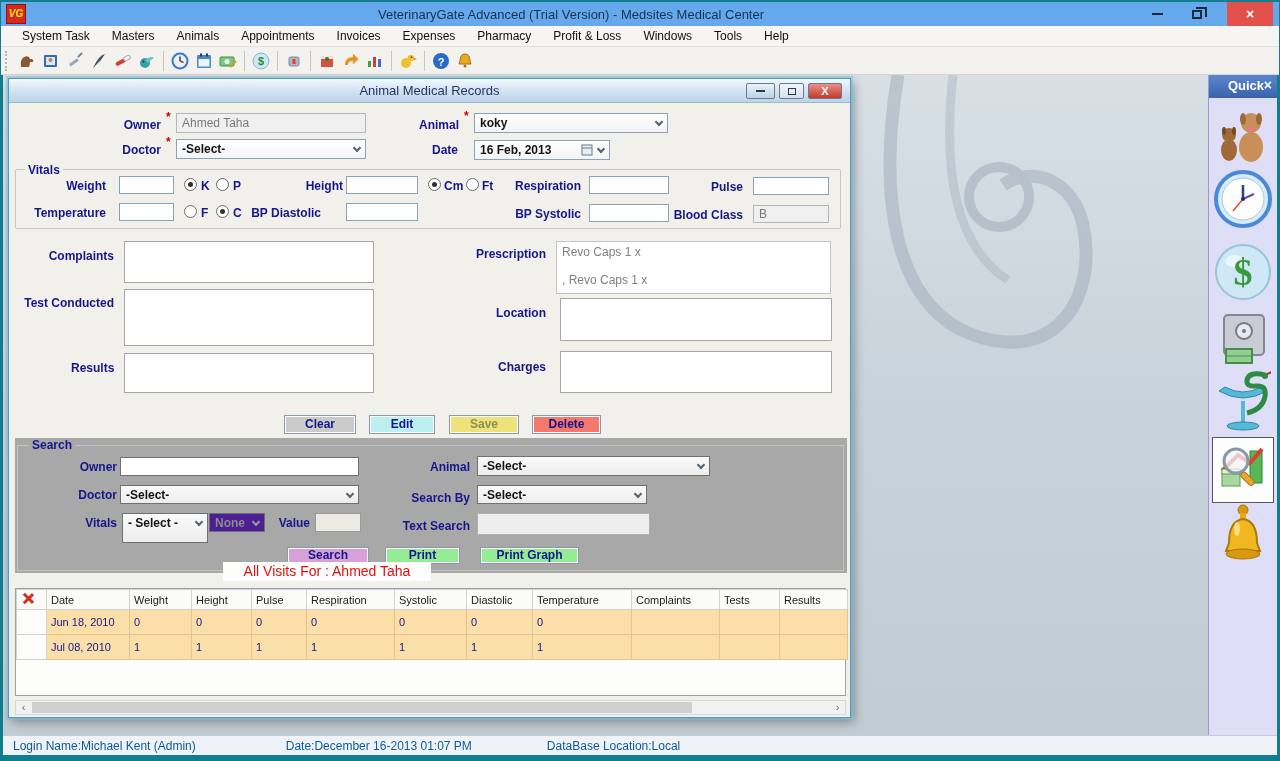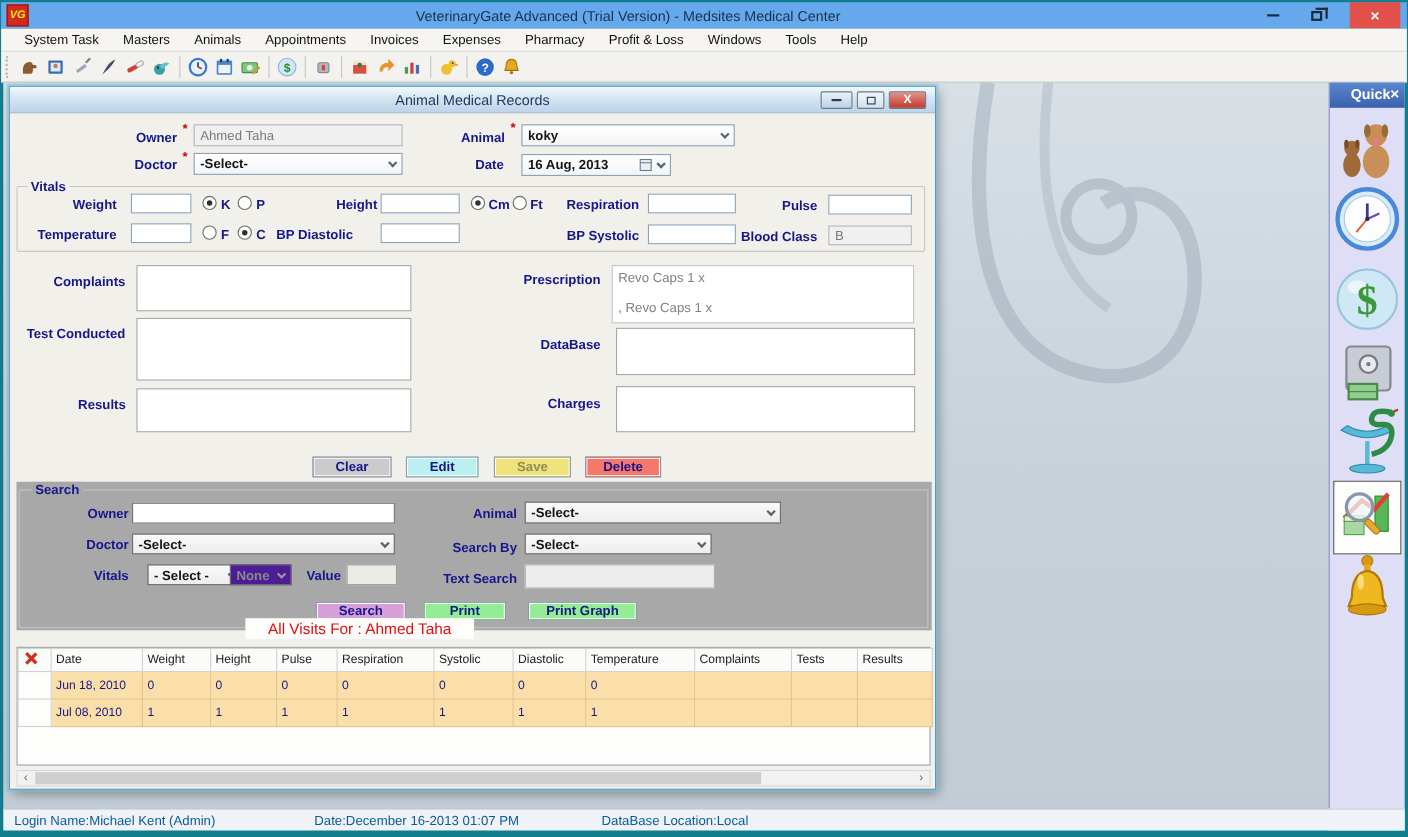--- a/index.html
+++ b/index.html
@@ -277,21 +277,21 @@
     <span class="lbl" style="left:360px;top:39px;width:90px">Animal</span>
     <span class="star" style="left:455px;top:30px">*</span>
     <div class="combo" style="left:465px;top:34px;width:194px;height:20px"><span>koky</span><span class="chev"></span></div>
 
     <span class="lbl" style="left:62px;top:64px;width:90px">Doctor</span>
     <span class="star" style="left:157px;top:56px">*</span>
     <div class="combo" style="left:167px;top:60px;width:190px;height:20px"><span>-Select-</span><span class="chev"></span></div>
 
     <span class="lbl" style="left:379px;top:64px;width:70px">Date</span>
     <div class="combo" style="left:465px;top:61px;width:136px;height:20px;padding-right:34px">
-      <span>16 Aug, 2013</span>
+      <span>16 Feb, 2013</span>
       <svg width="12" height="12" style="position:absolute;right:16px;top:3px">
           <rect x="1" y="1" width="10" height="10" fill="#E8EEF4" stroke="#6A7A88"></rect>
           <line x1="1" y1="4" x2="11" y2="4" stroke="#6A7A88"></line>
         </svg>
       <span class="chev"></span>
     </div>
 
     <div class="grp" style="left:6px;top:90px;width:826px;height:60px;background:#F2F0EB"></div>
     <span class="grp-label" style="left:16px;top:84px;background:#F2F0EB">Vitals</span>
 
@@ -338,21 +338,21 @@
     <div class="ta" style="left:115px;top:210px;width:250px;height:57px"></div>
 
     <span class="lbl" style="left:62px;top:282px;width:43px">Results</span>
     <div class="ta" style="left:115px;top:274px;width:250px;height:40px"></div>
 
     <span class="lbl" style="left:455px;top:168px;width:82px">Prescription</span>
     <div class="ta" style="left:547px;top:162px;width:275px;height:53px;border-color:#C4C4C4">Revo Caps 1 x
 
 , Revo Caps 1 x</div>
 
-    <span class="lbl" style="left:455px;top:227px;width:82px">DataBase</span>
+    <span class="lbl" style="left:455px;top:227px;width:82px">Location</span>
     <div class="ta" style="left:551px;top:219px;width:272px;height:43px"></div>
 
     <span class="lbl" style="left:455px;top:281px;width:82px">Charges</span>
     <div class="ta" style="left:551px;top:272px;width:272px;height:42px"></div>
 
     <div class="abtn" style="left:275px;top:336px;width:72px;background:#CBCBCB">Clear</div>
     <div class="abtn" style="left:360px;top:336px;width:66px;background:#BCF0F0">Edit</div>
     <div class="abtn" style="left:440px;top:336px;width:70px;background:#EFE27B;color:#8F8F52">Save</div>
     <div class="abtn" style="left:523px;top:336px;width:69px;background:#F4786C">Delete</div>
 
@@ -366,21 +366,21 @@
       <span class="lbl" style="left:385px;top:22px;width:70px">Animal</span>
       <div class="s-combo" style="left:462px;top:18px;width:233px;height:20px"><span>-Select-</span><span class="chev"></span></div>
 
       <span class="lbl" style="left:30px;top:50px;width:72px">Doctor</span>
       <div class="s-combo" style="left:105px;top:47px;width:239px;height:19px"><span>-Select-</span><span class="chev"></span></div>
 
       <span class="lbl" style="left:385px;top:53px;width:70px">Search By</span>
       <div class="s-combo" style="left:462px;top:47px;width:170px;height:19px"><span>-Select-</span><span class="chev"></span></div>
 
       <span class="lbl" style="left:30px;top:78px;width:72px">Vitals</span>
-      <div class="s-combo" style="left:119px;top:75px;width:86px;height:19px"><span>- Select -</span><span class="chev"></span></div>
+      <div class="s-combo" style="left:107px;top:75px;width:86px;height:30px"><span>- Select -</span><span class="chev"></span></div>
       <div class="s-combo s-combo-dis" style="left:194px;top:75px;width:56px;height:19px"><span>None</span><span class="chev" style="border-color:#9A9A9A"></span></div>
       <span class="lbl" style="left:255px;top:78px;width:40px">Value</span>
       <div class="inp" style="left:300px;top:75px;width:46px;height:19px;background:#EBEBE4;border-color:#9A9A9A"></div>
 
       <span class="lbl" style="left:385px;top:81px;width:70px">Text Search</span>
       <div class="inp" style="left:462px;top:75px;width:173px;height:22px;background:#EDEDED;border-color:#B0B0B0"></div>
 
       <div class="abtn" style="left:272px;top:109px;width:82px;height:17px;line-height:15px;background:#D8A0D8">Search</div>
       <div class="abtn" style="left:370px;top:109px;width:75px;height:17px;line-height:15px;background:#94EC94">Print</div>
       <div class="abtn" style="left:465px;top:109px;width:99px;height:17px;line-height:15px;background:#94EC94">Print Graph</div>

